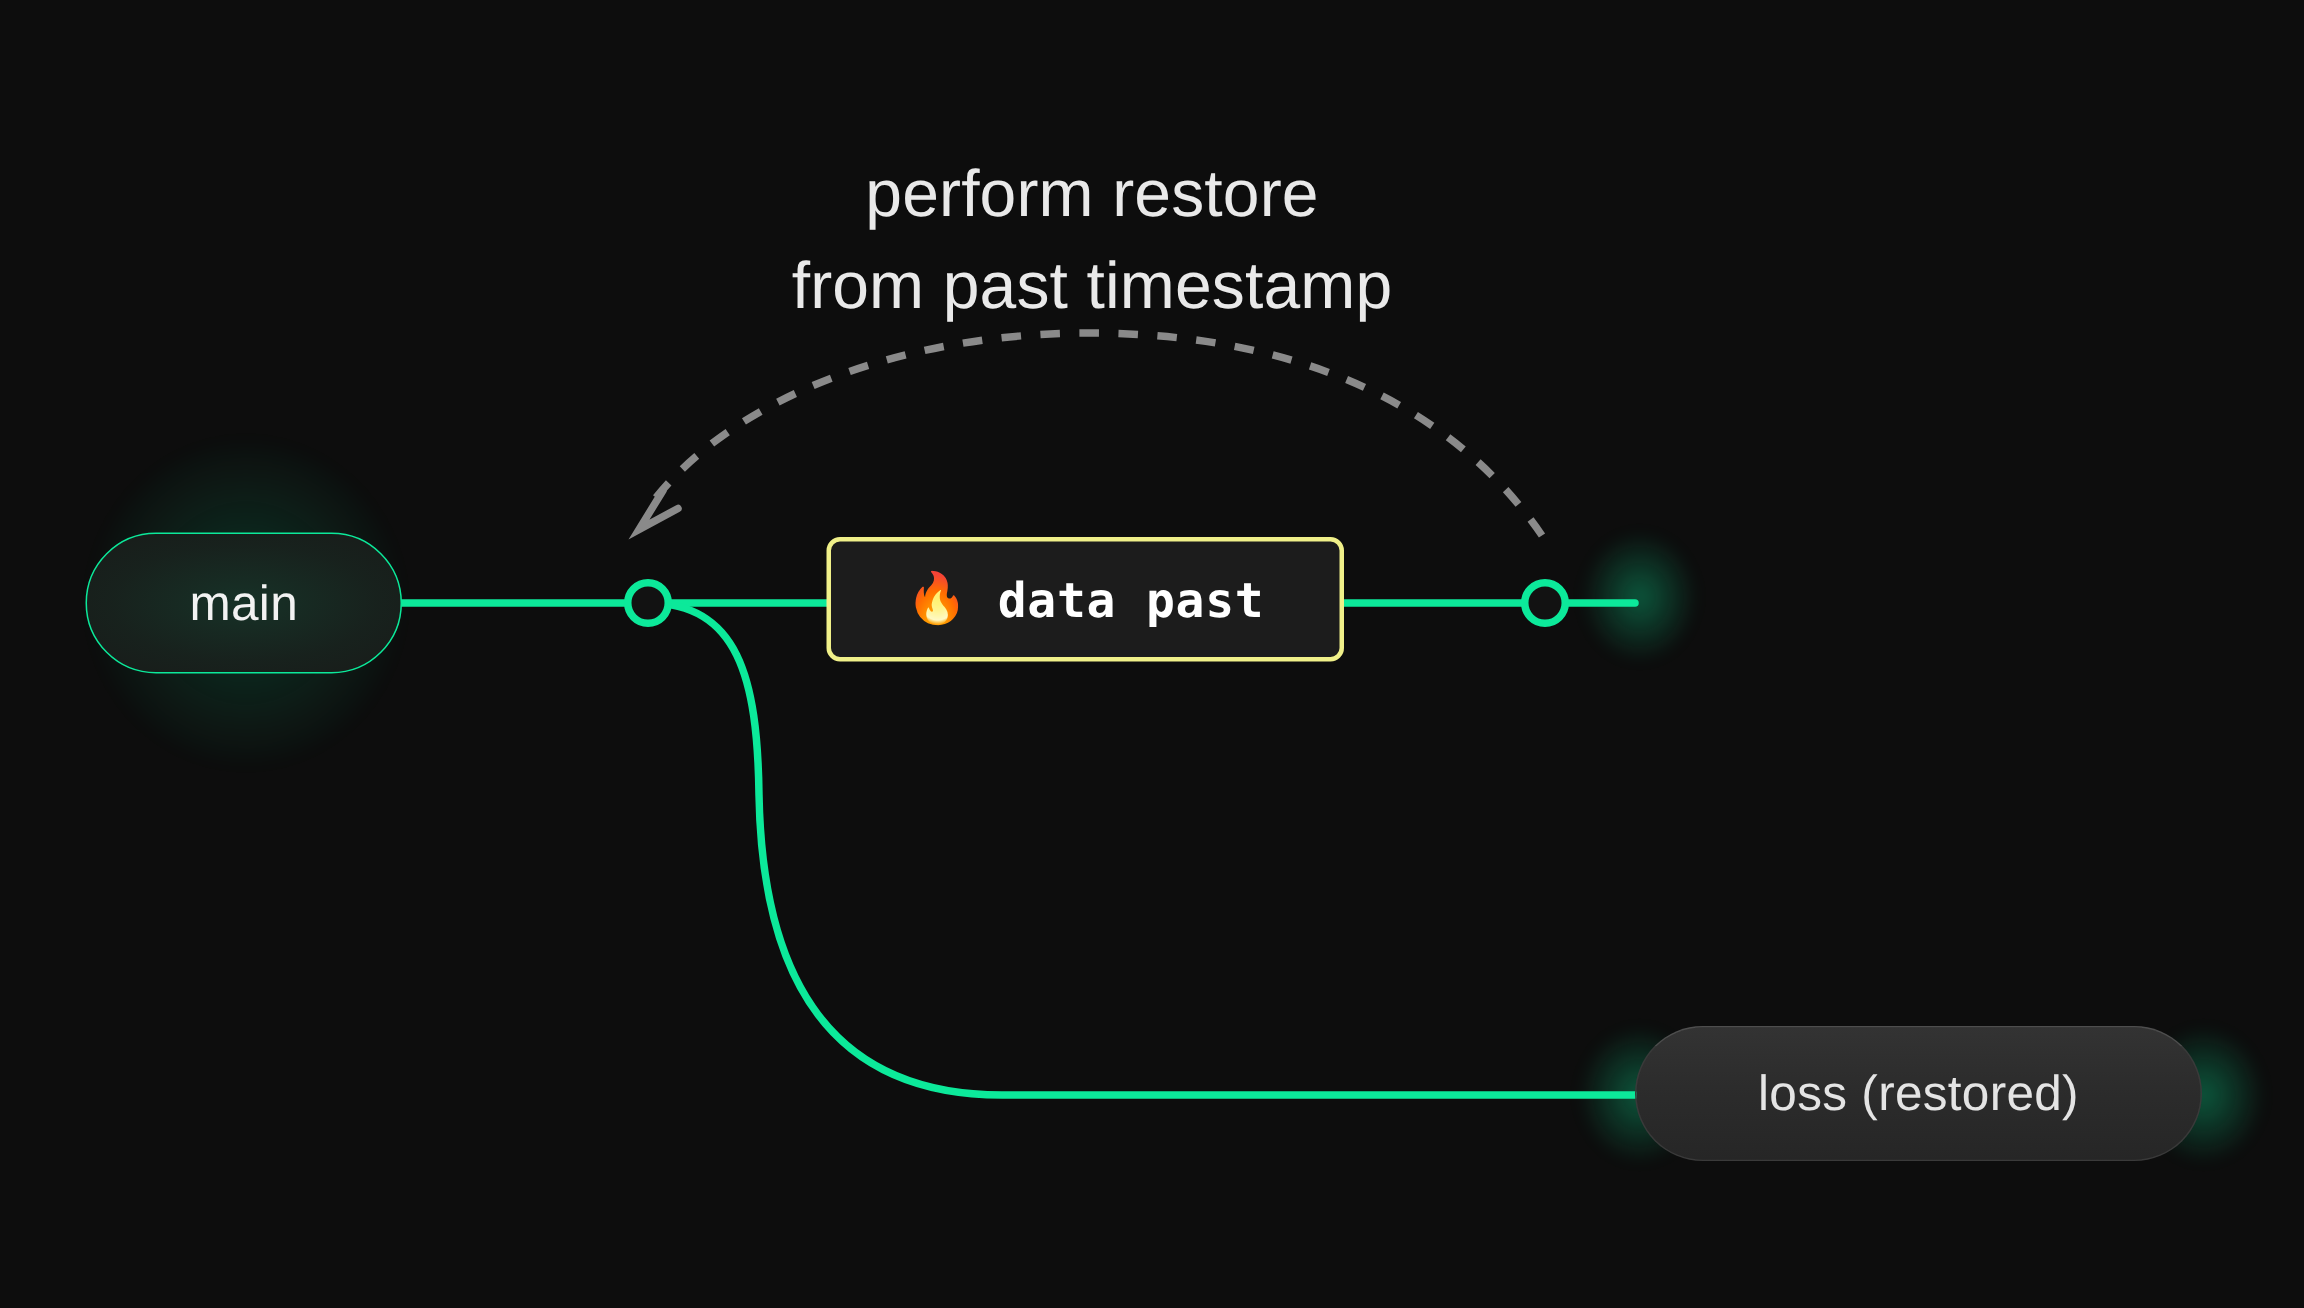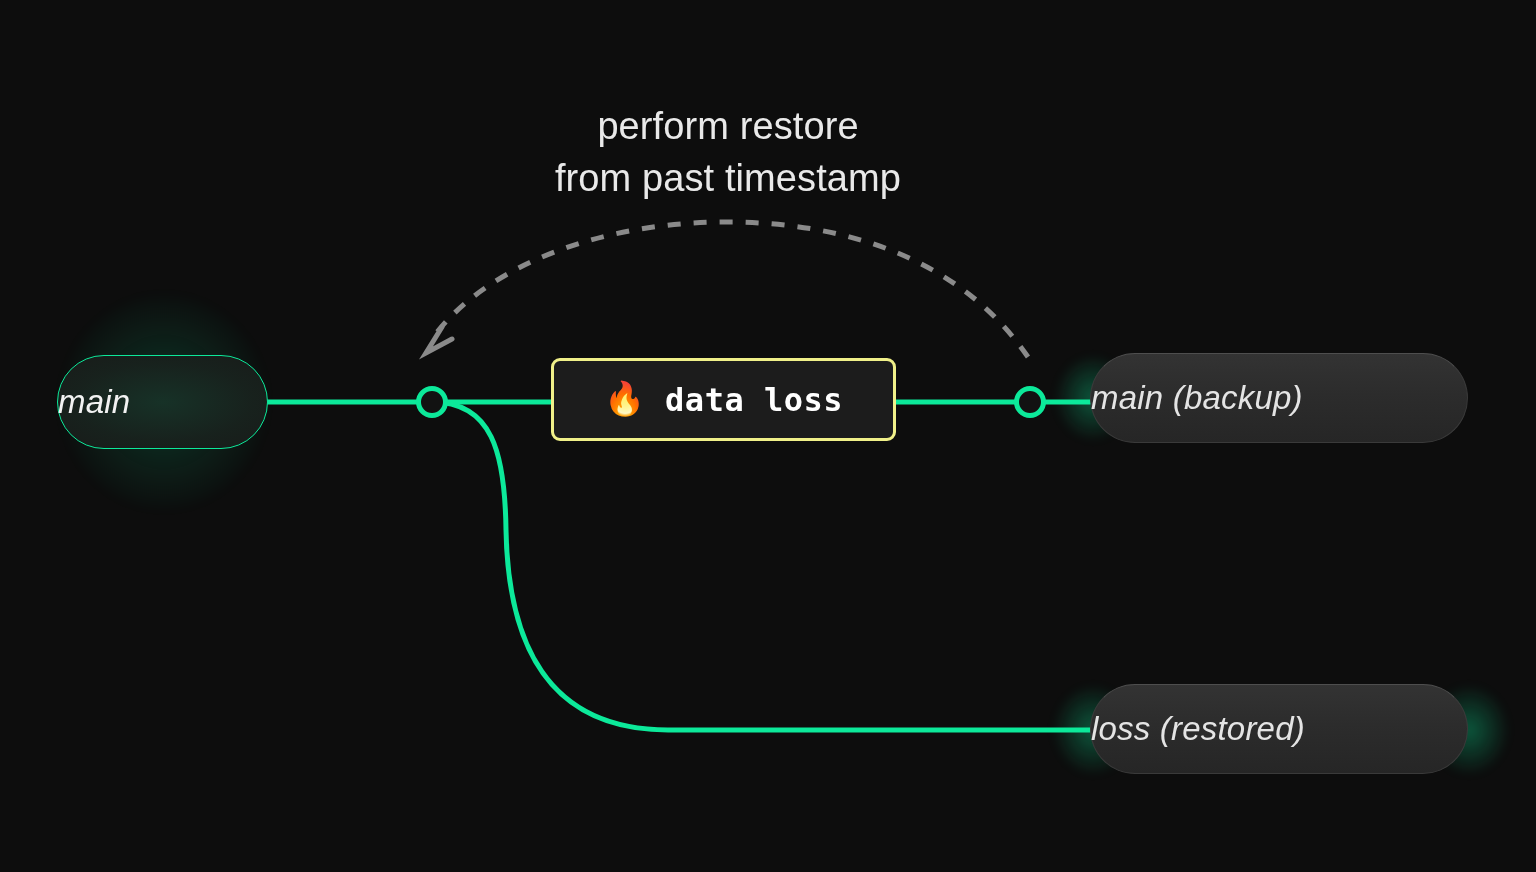--- a/index.html
+++ b/index.html
@@ -33,37 +33,37 @@
   }
 
   
   .caption {
     position: absolute;
     left: 0;
     top: 100px;
     width: 1456px;
     text-align: center;
     color: #e9e9e9;
-    font-size: 38px;
+    font-size: 44px;
     line-height: 1.38;
     letter-spacing: 0.1px;
     white-space: pre-line;
   }
 
   
   .pill {
     position: absolute;
     display: flex;
     align-items: center;
+    justify-content: center;
     border-radius: 999px;
     box-sizing: border-box;
     color: #eaeaea;
     font-size: 33px;
     letter-spacing: 0.2px;
-    font-style: italic;
   }
 
   
   .pill-main {
     left: 57px;
     top: 355px;
     width: 211px;
     height: 94px;
     border: 1.6px solid #0ce99a;
     background:
@@ -185,24 +185,21 @@
 
   <div class="caption">perform restore
 from past timestamp</div>
 
   <div class="pill pill-main">
     <span>main</span>
   </div>
 
   <div class="danger-box">
     <span class="danger-emoji">🔥</span>
-    <span class="danger-label">data loss</span>
+    <span class="danger-label">data past</span>
   </div>
 
-  <div class="pill pill-grey pill-backup">
-    <span>main (backup)</span>
-  </div>
 
   <div class="pill pill-grey pill-restored">
     <span>loss (restored)</span>
   </div>
 
 </div>
 
 </body></html>

